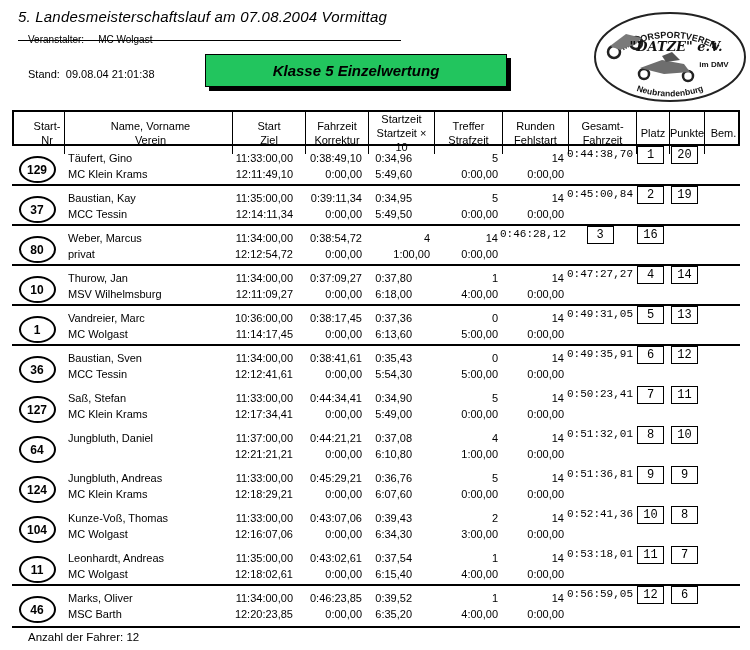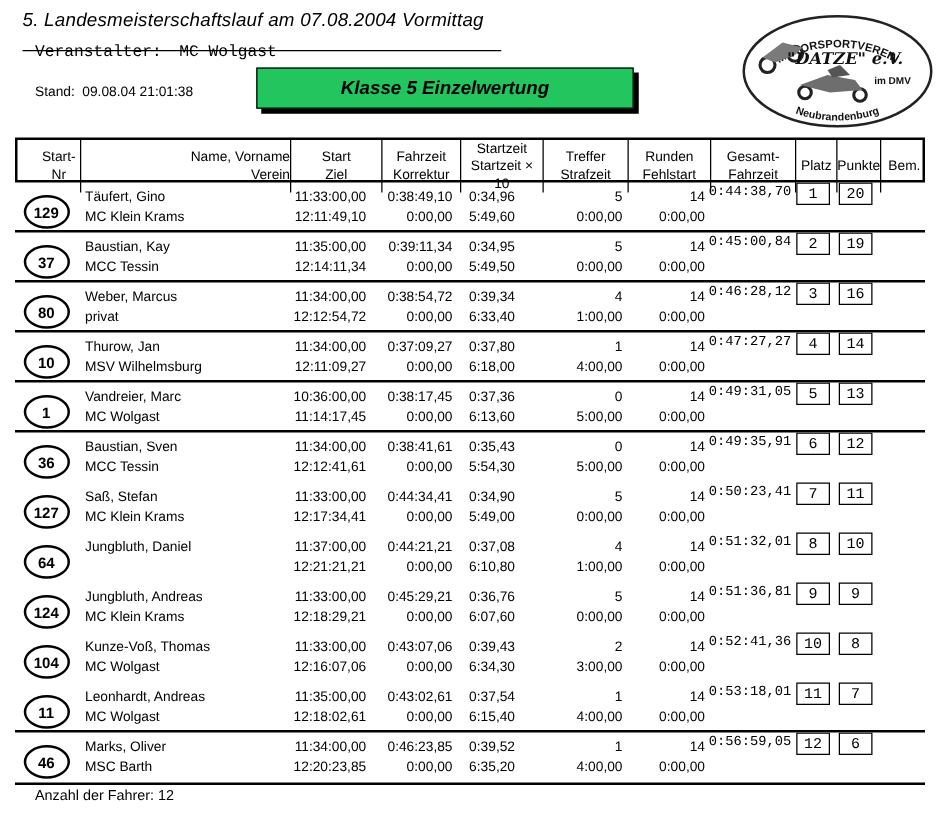--- a/index.html
+++ b/index.html
@@ -2,41 +2,41 @@
 <html><head>
 <meta charset="utf-8">
 <style>
   * { margin:0; padding:0; box-sizing:border-box; }
   html,body { width:750px; height:650px; background:#fff; color:#000;
     font-family:"Liberation Sans", sans-serif; overflow:hidden; position:relative; }
 
   
   .title { position:absolute; left:18px; top:8px; font-size:15px; font-style:italic;
     letter-spacing:.2px; border-bottom:1.5px solid #000; padding-bottom:15px; padding-right:14px; }
-  .veranstalter { position:absolute; left:28px; top:34px; font-size:13px;font-family:Liberation Mono, monospace; }
+  .veranstalter { position:absolute; left:28px; top:34px; font-size:10px; }
   .veranstalter .val { margin-left:14px; }
   .stand { position:absolute; left:28px; top:68px; font-size:11px; }
   .stand .val { margin-left:6px; }
 
   .klasse-box { position:absolute; left:205px; top:54px; width:302px; height:33px;
     border:1.5px solid #000; box-shadow:4px 4px 0 #000; background:#22c55e;
     display:flex; align-items:center; justify-content:center;
     font-size:15px; font-weight:bold; font-style:italic; }
 
   .logo { position:absolute; left:592px; top:10px; width:156px; height:94px; }
 
   
   .grid { display:grid; grid-template-columns:50px 168px 73px 63px 66px 68px 66px 68px 33px 35px 38px; }
 
   .thead { position:absolute; left:12px; top:110px; width:728px; height:36px;
     border:2px solid #000; font-size:11px; }
   .hcell { border-left:1px solid #000; display:flex; flex-direction:column;
     justify-content:center; align-items:center; text-align:center; line-height:14px; }
   .hcell:first-child { border-left:none;padding-left:16px; }
-  .hcell.left { align-items:flex-end; text-align:left; padding-left:4px; }
+  .hcell.left { align-items:center; text-align:left; padding-left:4px; }
 
   .tbody { position:absolute; left:12px; top:146px; width:728px;
     border-bottom:2px solid #000; font-size:11px; }
   .row { height:40px; }
   .row:nth-child(-n+5), .row:nth-child(11) { border-bottom:2px solid #000; }
   .cell { padding-top:4px; line-height:16px; }
   .cell.left { padding-left:6px; }
   .cell.num { text-align:right; }
   .pr10 { padding-right:10px; }
   .pr4  { padding-right:4px; }
@@ -230,24 +230,20 @@
         <div>privat</div>
       </div>
     <div class="cell num pr10">
         <div>11:34:00,00</div>
         <div>12:12:54,72</div>
       </div>
     <div class="cell num pr4">
         <div>0:38:54,72</div>
         <div>0:00,00</div>
       </div>
-    <div class="cell num pr20">
-        <div>0:39,34</div>
-        <div>6:33,40</div>
-      </div>
     <div class="cell num pr1">
         <div>4</div>
         <div>1:00,00</div>
       </div>
     <div class="cell num pr1">
         <div>14</div>
         <div>0:00,00</div>
       </div>
     <div class="cell mid">
         <div>0:46:28,12</div>

